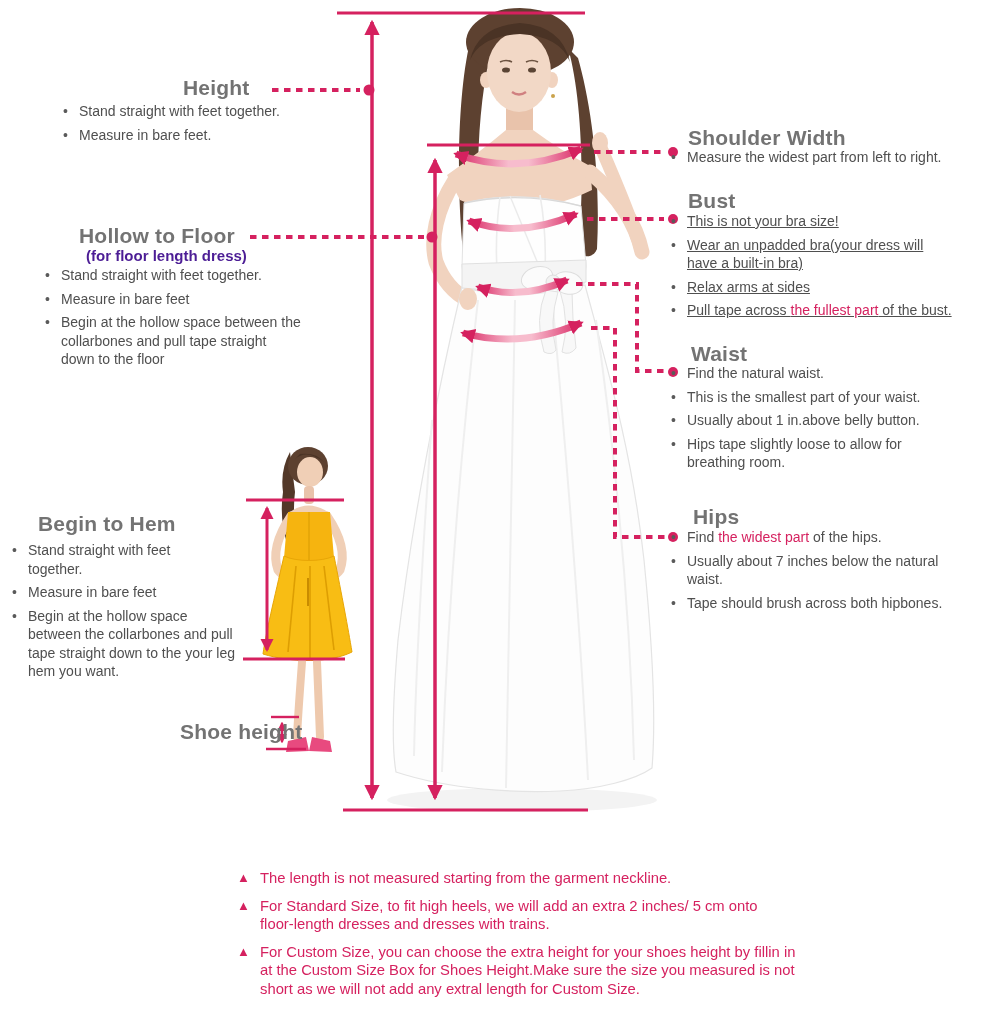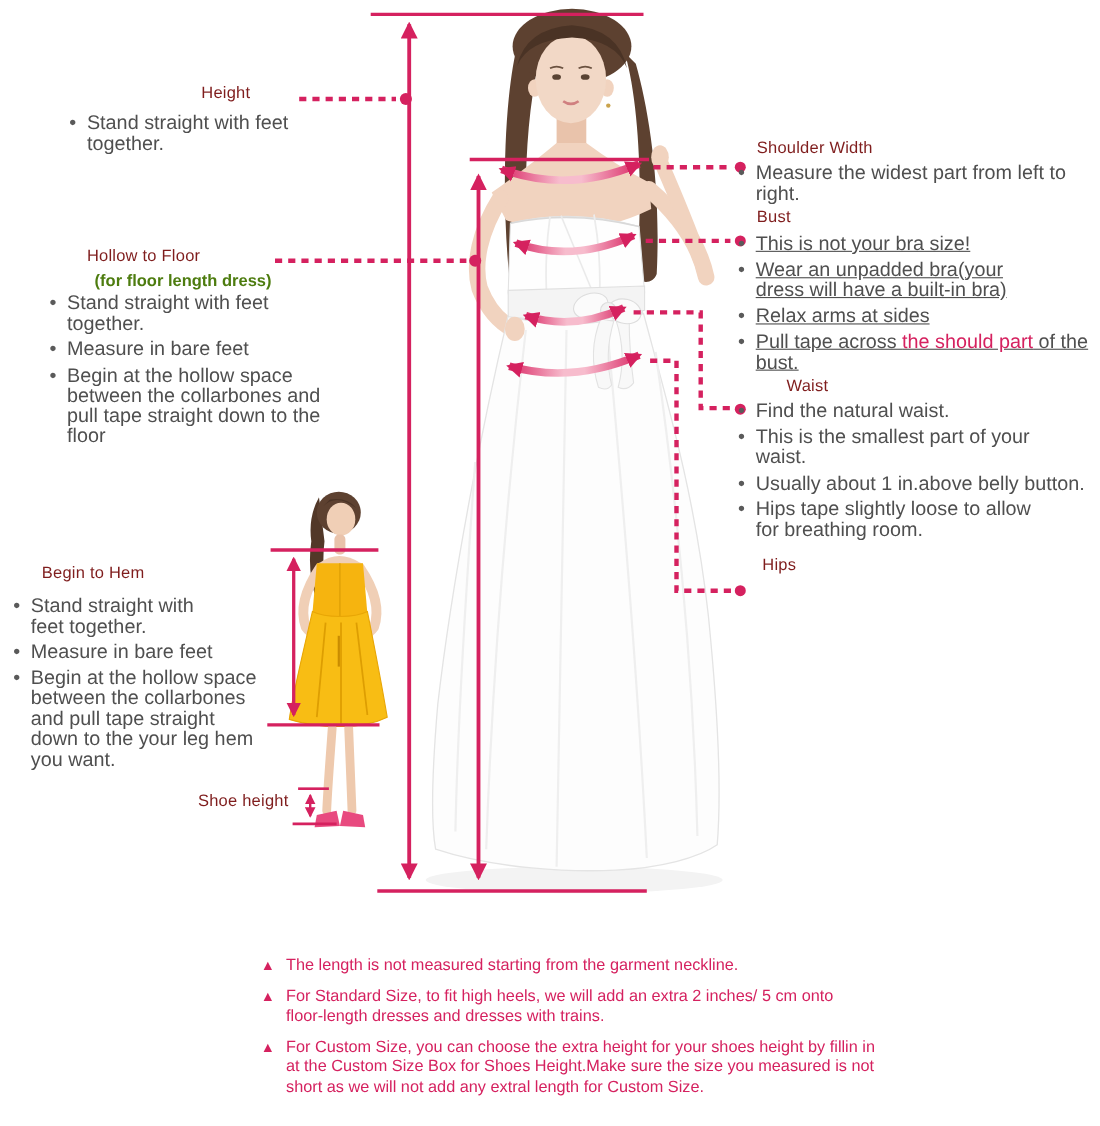--- a/index.html
+++ b/index.html
@@ -1,21 +1,21 @@
 <!DOCTYPE html>
 <html><head>
 <meta charset="utf-8">
 <style>
   html,body{margin:0;padding:0;background:#fff;}
   .canvas{position:relative;width:1000px;height:1024px;background:#fff;overflow:hidden;
           font-family:"Liberation Sans","DejaVu Sans",sans-serif;}
   .art{position:absolute;left:0;top:0;}
-  .ttl{position:absolute;font-weight:normal;font-size:15px;color:#7f1d1d;letter-spacing:.2px;white-space:nowrap;}
-  .subttl{position:absolute;font-weight:bold;font-size:15px;color:#4d7c0f;white-space:nowrap;}
-  .blist{position:absolute;margin:0;padding:0;list-style:none;color:#4f4f4f;font-size:18px;line-height:18.5px;}
+  .ttl{position:absolute;font-weight:bold;font-size:21px;color:#737373;letter-spacing:.2px;white-space:nowrap;}
+  .subttl{position:absolute;font-weight:bold;font-size:15px;color:#4c1d95;white-space:nowrap;}
+  .blist{position:absolute;margin:0;padding:0;list-style:none;color:#4f4f4f;font-size:14px;line-height:18.5px;}
   .blist li{position:relative;padding-left:17px;margin-bottom:5px;}
   .blist li::before{content:"•";position:absolute;left:1px;top:0;color:#5a5a5a;}
   .hl{color:#d5215f;}
   .notes{position:absolute;}
   .note{display:flex;align-items:flex-start;margin-bottom:9px;color:#d5215f;font-size:14.8px;line-height:18.5px;}
   .tri{flex:0 0 16px;margin-right:7px;font-size:13px;line-height:18.5px;color:#d5215f;}
   .w190{width:176px;} .w240{width:240px;} .w245{width:245px;} .w215{width:215px;}
   .w262{width:262px;} .w270{width:270px;} .w290{width:290px;} .w305{width:308px;} .w300{width:300px;}
   .nw1{width:600px;} .nw2{width:557px;} .nw3{width:566px;}
 </style>
@@ -149,20 +149,21 @@
 
       <path d="M271 717 H299" stroke-width="2.4"></path>
       <path d="M282 723 V742" stroke-width="2.2" marker-start="url(#ah)" marker-end="url(#ah)"></path>
       <path d="M266 749 H306" stroke-width="2.4"></path>
     </g>
   </svg>
 
   <div class="ttl" style="left:183px;top:76px;">Height</div>
   <ul class="blist" style="left:62px;top:102px;">
     <li class="w245"><span>Stand straight with feet together.</span></li>
+    <li class="w245"><span>Measure in bare feet.</span></li>
   </ul>
 
   <div class="ttl" style="left:79px;top:224px;">Hollow to Floor</div>
   <div class="subttl" style="left:86px;top:247px;">(for floor length dress)</div>
   <ul class="blist" style="left:44px;top:266px;">
     <li class="w240"><span>Stand straight with feet together.</span></li>
     <li class="w240"><span>Measure in bare feet</span></li>
     <li class="w240"><span>Begin at the hollow space between the collarbones and pull tape straight down to the floor</span></li>
   </ul>
 
@@ -179,33 +180,40 @@
   <ul class="blist" style="left:670px;top:148px;">
     <li class="w300"><span>Measure the widest part from left to right.</span></li>
   </ul>
 
   <div class="ttl" style="left:688px;top:189px;">Bust</div>
   <ul class="blist" style="left:670px;top:212px;text-decoration:underline;">
     <li class="w300"><span>This is not your bra size!</span></li>
     <li class="w262"><span>Wear an unpadded bra(your dress will have a built-in bra)</span></li>
     <li class="w300"><span>Relax arms at sides</span></li>
     <li class="w305">
-      <span>Pull tape across </span><span class="hl">the should part</span><span> of the bust.</span>
+      <span>Pull tape across </span><span class="hl">the fullest part</span><span> of the bust.</span>
     </li>
   </ul>
 
-  <div class="ttl" style="left:715px;top:342px;">Waist</div>
+  <div class="ttl" style="left:691px;top:342px;">Waist</div>
   <ul class="blist" style="left:670px;top:364px;">
     <li class="w300"><span>Find the natural waist.</span></li>
     <li class="w300"><span>This is the smallest part of your waist.</span></li>
     <li class="w300"><span>Usually about 1 in.above belly button.</span></li>
     <li class="w270"><span>Hips tape slightly loose to allow for breathing room.</span></li>
   </ul>
 
   <div class="ttl" style="left:693px;top:505px;">Hips</div>
+  <ul class="blist" style="left:670px;top:528px;">
+    <li class="w300">
+      <span>Find </span><span class="hl">the widest part</span><span> of the hips.</span>
+    </li>
+    <li class="w290"><span>Usually about 7 inches below the natural waist.</span></li>
+    <li class="w300"><span>Tape should brush across both hipbones.</span></li>
+  </ul>
 
   <div class="notes" style="left:237px;top:869px;">
     <div class="note nw1">
       <span class="tri">▲</span>
       <span>The length is not measured starting from the garment neckline.</span>
     </div>
     <div class="note nw2">
       <span class="tri">▲</span>
       <span>For Standard Size, to fit high heels, we will add an extra 2 inches/ 5  cm onto floor-length dresses and dresses with trains.</span>
     </div>

